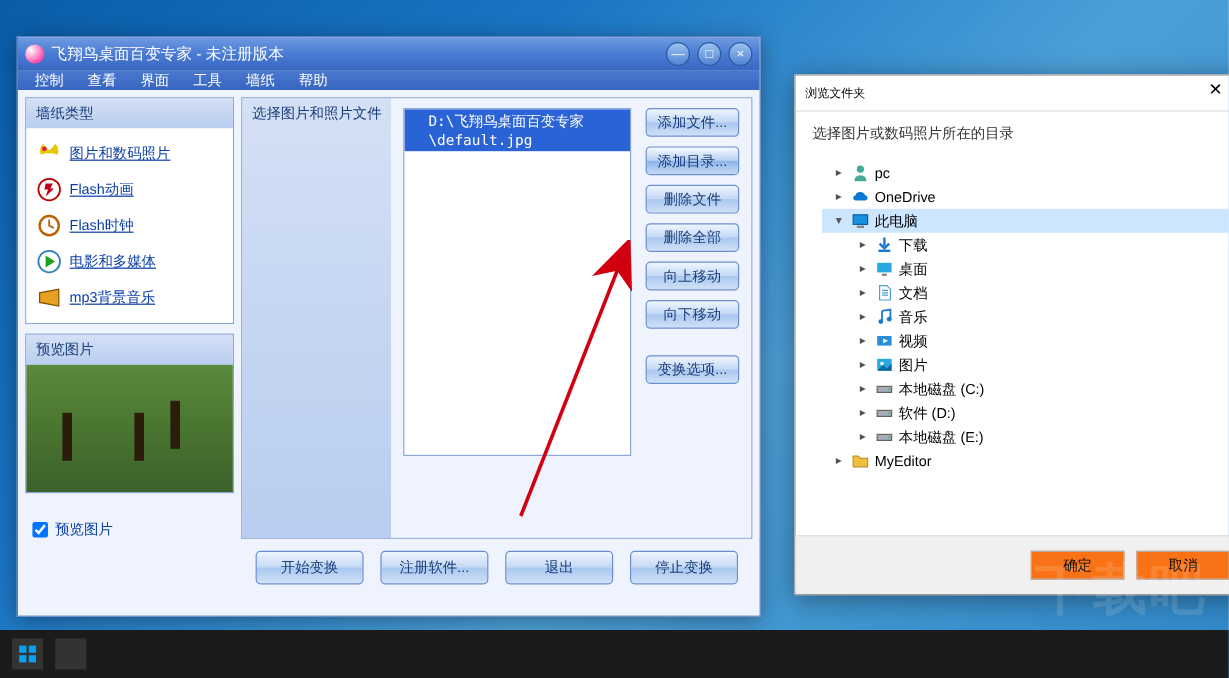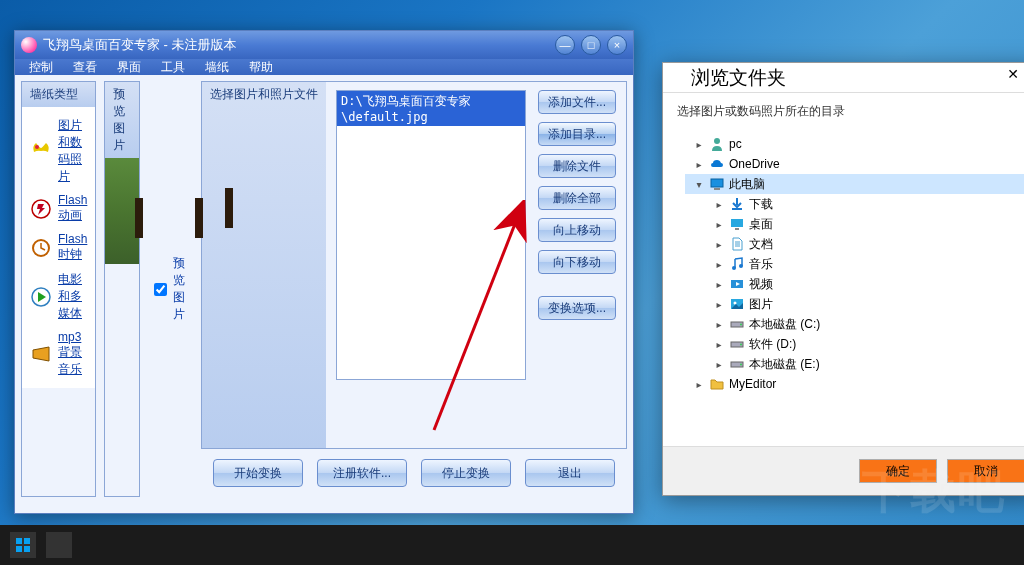--- a/index.html
+++ b/index.html
@@ -7,46 +7,46 @@
 .taskbar { position: absolute; bottom: 0; left: 0; right: 0; height: 40px; background: #1b1b1b; display: flex; align-items: center; gap: 10px; padding: 0 10px; z-index: 50; }
 .tb-item { width: 26px; height: 26px; display: flex; align-items: center; justify-content: center; color: #fff; background: #333; }
 .main-win { position: absolute; left: 14px; top: 30px; width: 620px; height: 484px; background: #eef3fd; border: 1px solid #5b7fbf; box-shadow: 0 3px 18px rgba(0,0,0,.4); }
 .titlebar { height: 28px; background: linear-gradient(#6f9ae0, #4a7bd4, #3866c0); display: flex; align-items: center; color: #fff; padding: 0 6px; font-size: 13px; gap: 6px; }
 .app-icon { width: 16px; height: 16px; background: radial-gradient(circle at 30% 30%, #fff, #f08); border-radius: 50%; }
 .title-spacer { flex: 1; }
 .tb-btn { width: 20px; height: 20px; border-radius: 10px; background: linear-gradient(#9cc2f0, #5284d4); border: 1px solid #2a5ba0; display: flex; align-items: center; justify-content: center; color: #fff; font-size: 11px; cursor: pointer; }
 .menubar { height: 16px; background: linear-gradient(#4a78cf, #3866c0); display: flex; align-items: center; padding: 0 4px; color: #fff; }
 .menu-item { padding: 4px 10px; cursor: pointer; }
 .main-body { display: flex; gap: 6px; padding: 6px; height: calc(100% - 54px); }
-.left-col { width: 184px; display: flex; flex-direction: row; gap: 8px; }
+.left-col { width: 184px; display: flex; flex-direction: column; gap: 8px; }
 .panel { border: 1px solid #8ba6d6; }
 .panel-title { background: linear-gradient(#d4e0f5, #b8cdef); padding: 4px 8px; color: #1a3c7a; font-size: 12px; }
 .cat-list { background: #fff; padding: 6px 2px; }
 .cat-item { display: flex; align-items: center; gap: 6px; padding: 4px 6px; cursor: pointer; }
 .cat-item span.link { color: #0a3da8; text-decoration: underline; }
 .cat-icon { width: 22px; height: 22px; flex-shrink: 0; }
 .preview-panel .panel-title { }
 .preview-img { width: 100%; height: 106px; background: linear-gradient(#5a8a3c 0%, #4a7530 50%, #3c602a 100%); position: relative; }
 .preview-img::after { content: ""; position: absolute; left: 30px; top: 40px; width: 8px; height: 40px; background: #2c1c0c; box-shadow: 60px 0 #2c1c0c, 90px -10px #2c1c0c; }
 .chk-row { padding: 14px 6px; display: flex; align-items: center; gap: 6px; color: #0a3da8; }
 .right-col { flex: 1; display: flex; flex-direction: column; gap: 6px; }
 .sel-panel { flex: 1; display: flex; flex-direction: row; }
 .sel-body { flex: 1; background: #eef3fd; padding: 8px 10px; display: flex; gap: 12px; }
 .file-list { flex: 1; background: #fff; border: 1px solid #8ba6d6; height: 290px; overflow: auto; }
-.file-row { background: #2a63d6; color: #fff; padding: 2px 4px; font-family: SimSun, monospace; }
+.file-row { background: #2a63d6; color: #fff; padding: 2px 20px; font-family: SimSun, monospace; }
 .side-btns { display: flex; flex-direction: column; gap: 8px; height: 230px; }
 .abtn { width: 78px; height: 24px; background: linear-gradient(#eef5ff, #c5d9f5 48%, #aac7ef 52%, #d0e1f7); border: 1px solid #6a8ecf; border-radius: 4px; font-size: 12px; color: #1a3c7a; cursor: pointer; }
 .abtn.primary { background: linear-gradient(#f5faff, #b8d2f2 48%, #8cb4e8 52%, #c5daf5); }
 .bottom-btns { display: flex; gap: 14px; justify-content: flex-end; padding: 4px 12px 10px; }
 .bottom-btns button { width: 90px; height: 28px; }
 .side-spacer { flex: 1; }
 .arrow { position: absolute; left: 414px; top: 200px; pointer-events: none; z-index: 60; }
 .browse-win { position: absolute; left: 662px; top: 62px; width: 378px; height: 434px; background: #fff; border: 1px solid #999; box-shadow: 0 4px 22px rgba(0,0,0,.4); display: flex; flex-direction: column; }
 .bw-title { height: 30px; display: flex; align-items: center; padding: 0 8px; border-bottom: 1px solid #ddd; }
-.bw-title span.t { flex: 1; font-size: 19px; margin-left: 20px; }
+.bw-title span.t { flex: 1; font-size: 10px; }
 .bw-close { width: 36px; height: 24px; text-align: center; cursor: pointer; font-size: 14px; }
 .bw-sub { padding: 10px 14px; color: #333; }
 .tree { flex: 1; padding: 4px 14px 4px 22px; overflow: auto; }
 .tnode { display: flex; align-items: center; gap: 4px; height: 20px; cursor: pointer; }
 .exp { width: 12px; text-align: center; color: #555; font-size: 10px; }
 .ticon { width: 16px; height: 16px; flex-shrink: 0; }
 .tnode.sel { background: #cde6ff; }
 .tnode.l1 { padding-left: 8px; }
 .tnode.l2 { padding-left: 28px; }
 .bw-btns { padding: 12px 14px; display: flex; justify-content: flex-end; gap: 10px; border-top: 1px solid #ddd; background: #f0f0f0; }
@@ -139,22 +139,22 @@
             <button class="abtn">向上移动</button>
             <button class="abtn">向下移动</button>
             <div class="side-spacer"></div>
             <button class="abtn">变换选项...</button>
           </div>
         </div>
       </div>
       <div class="bottom-btns">
         <button class="abtn">开始变换</button>
         <button class="abtn">注册软件...</button>
+        <button class="abtn">退出</button>
         <button class="abtn">停止变换</button>
-        <button class="abtn">退出</button>
       </div>
     </div>
   </div>
 </div>
 
 <svg class="arrow" width="140" height="250">
   <defs>
       <marker id="ah" markerWidth="14" markerHeight="12" refX="11" refY="6" orient="auto">
         <path d="M0 0 L14 6 L0 12 L4 6 Z" fill="#d00010"></path>
       </marker>

